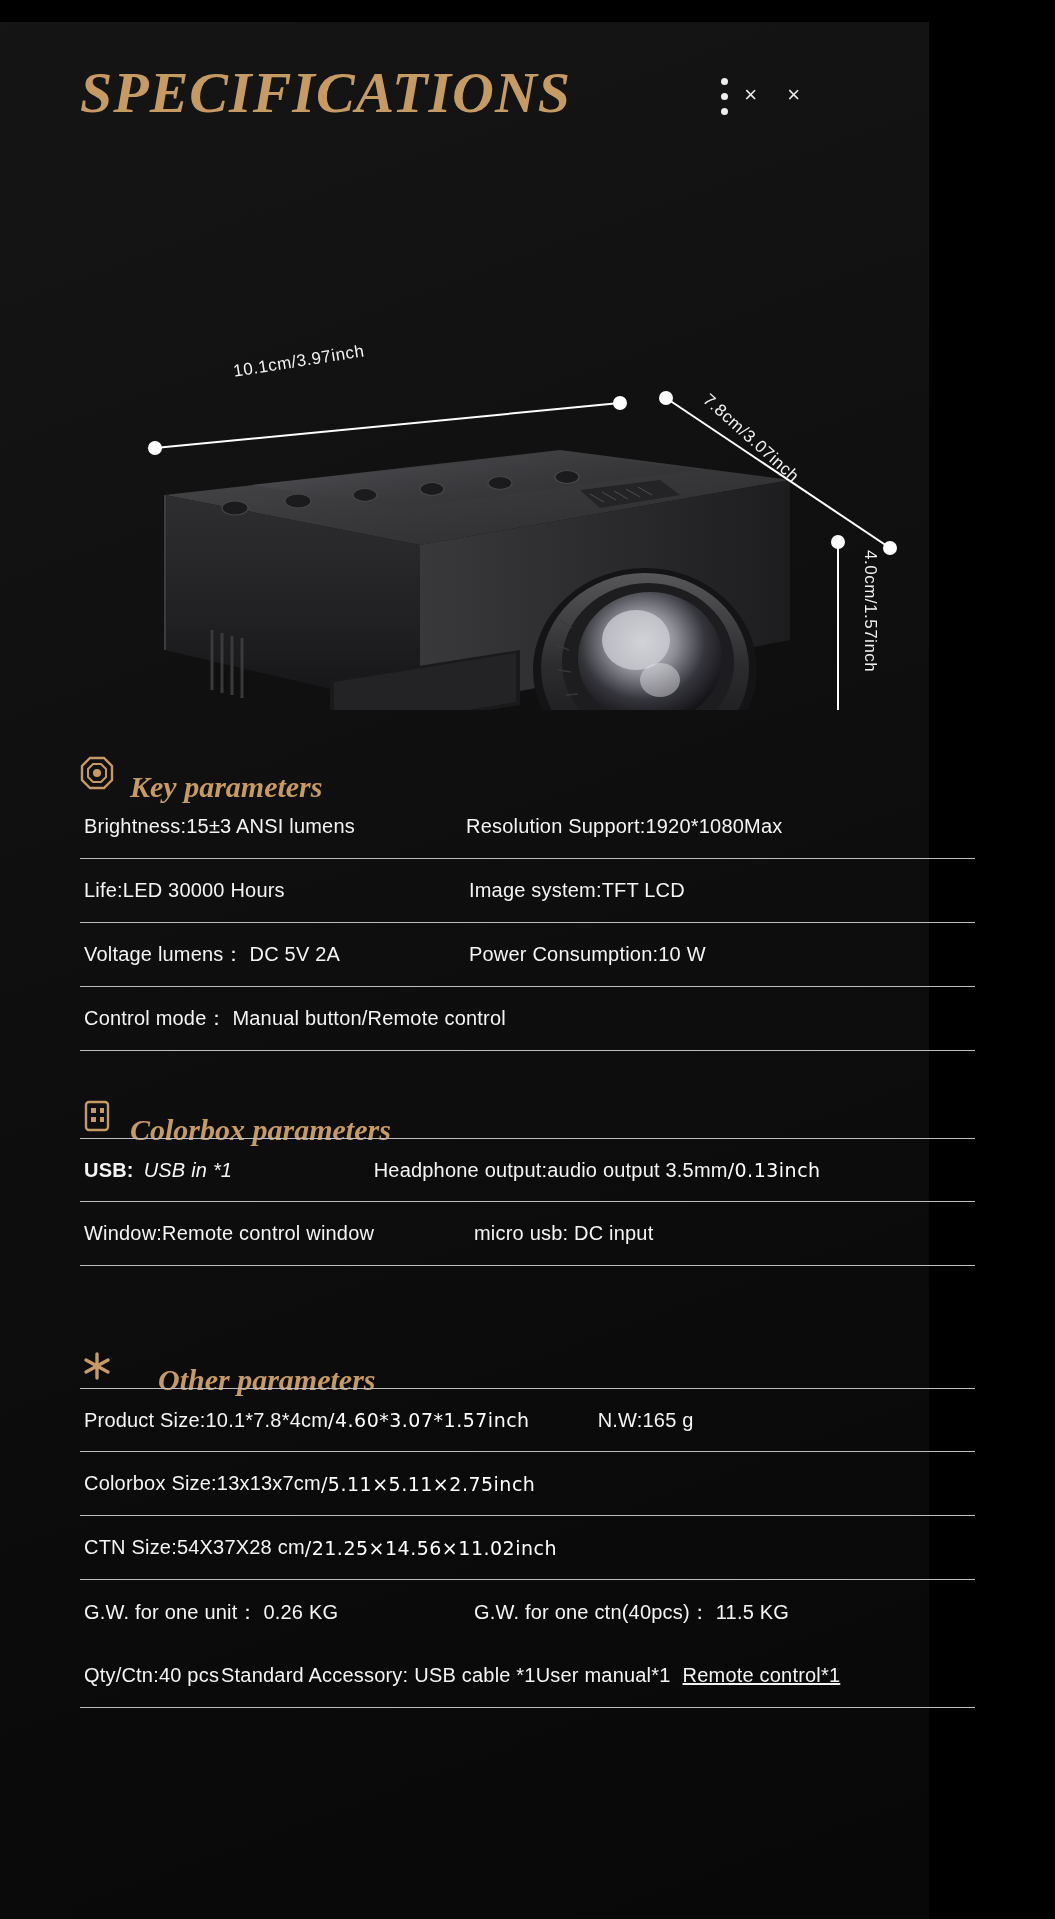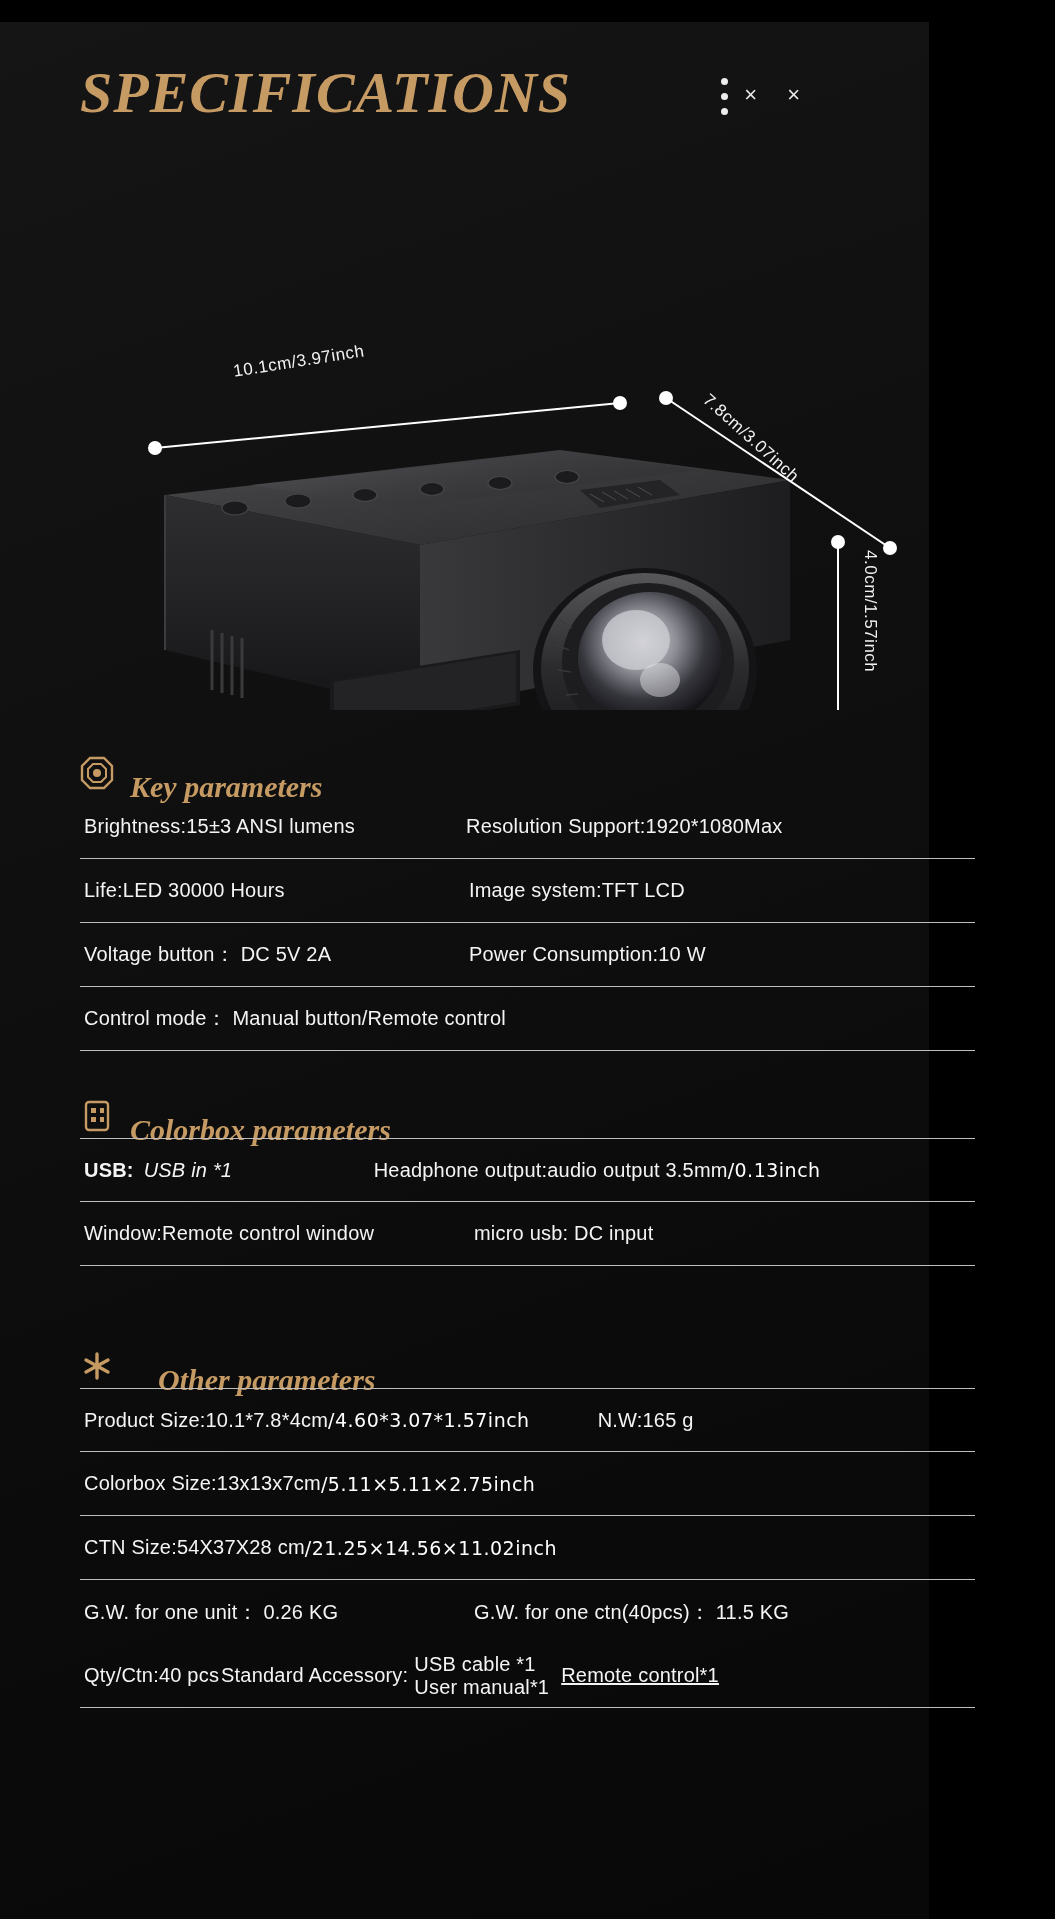--- a/index.html
+++ b/index.html
@@ -128,21 +128,21 @@
   }
   .cell.bold { font-weight: bold; }
   .mono-inch {
     font-family: "DejaVu Sans", sans-serif;
     font-size: 19px;
     letter-spacing: 0.5px;
   }
 
   .stack {
     display: flex;
-    flex-direction: column;
+    flex-direction: row;
     line-height: 1.15;
     justify-content: center;
   }
   .stack .cell { font-size: 20px; }
 </style>
 </head>
 <body>
 
 <div class="page">
   <div class="topstrip"></div>
@@ -285,21 +285,21 @@
   <div class="table" style="top:795px;">
     <div class="trow">
       <span class="cell" style="width:382px;">Brightness:15±3 ANSI lumens</span>
       <span class="cell">Resolution Support:1920*1080Max</span>
     </div>
     <div class="trow">
       <span class="cell" style="width:385px;">Life:LED 30000 Hours</span>
       <span class="cell">Image system:TFT LCD</span>
     </div>
     <div class="trow">
-      <span class="cell" style="width:385px;">Voltage button： DC 5V 2A</span>
+      <span class="cell" style="width:385px;">Voltage lumens： DC 5V 2A</span>
       <span class="cell">Power Consumption:10 W</span>
     </div>
     <div class="trow">
       <span class="cell">Control mode：  Manual button/Remote control</span>
     </div>
   </div>
 
   <div class="section-head" style="left:80px; top:1085px;">
     <svg class="sec-icon" viewBox="0 0 34 34">
       <rect x="6" y="3" width="22" height="28" rx="3" fill="none" stroke="#c69a63" stroke-width="2.4"></rect>

